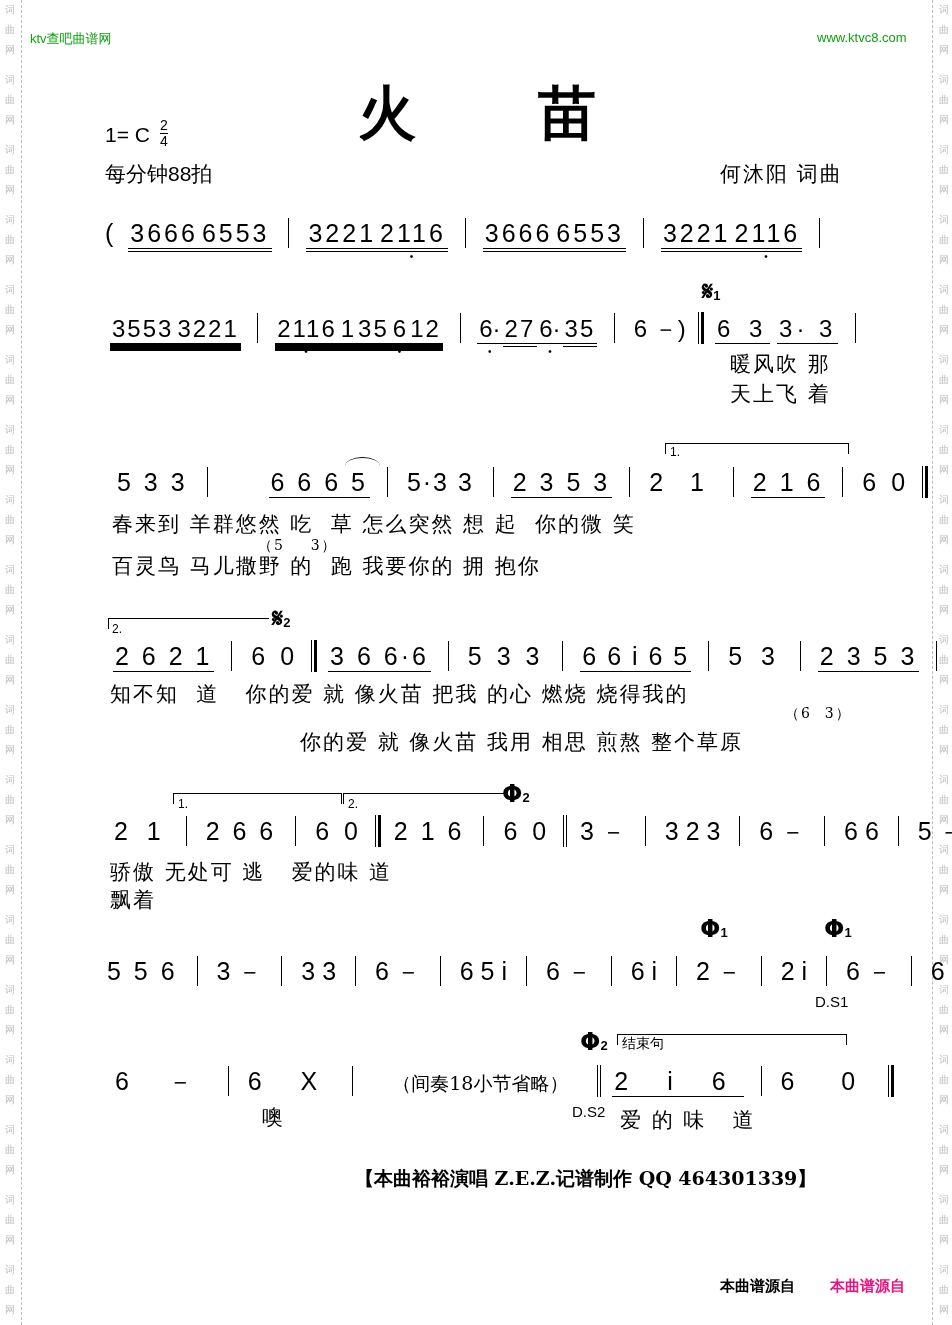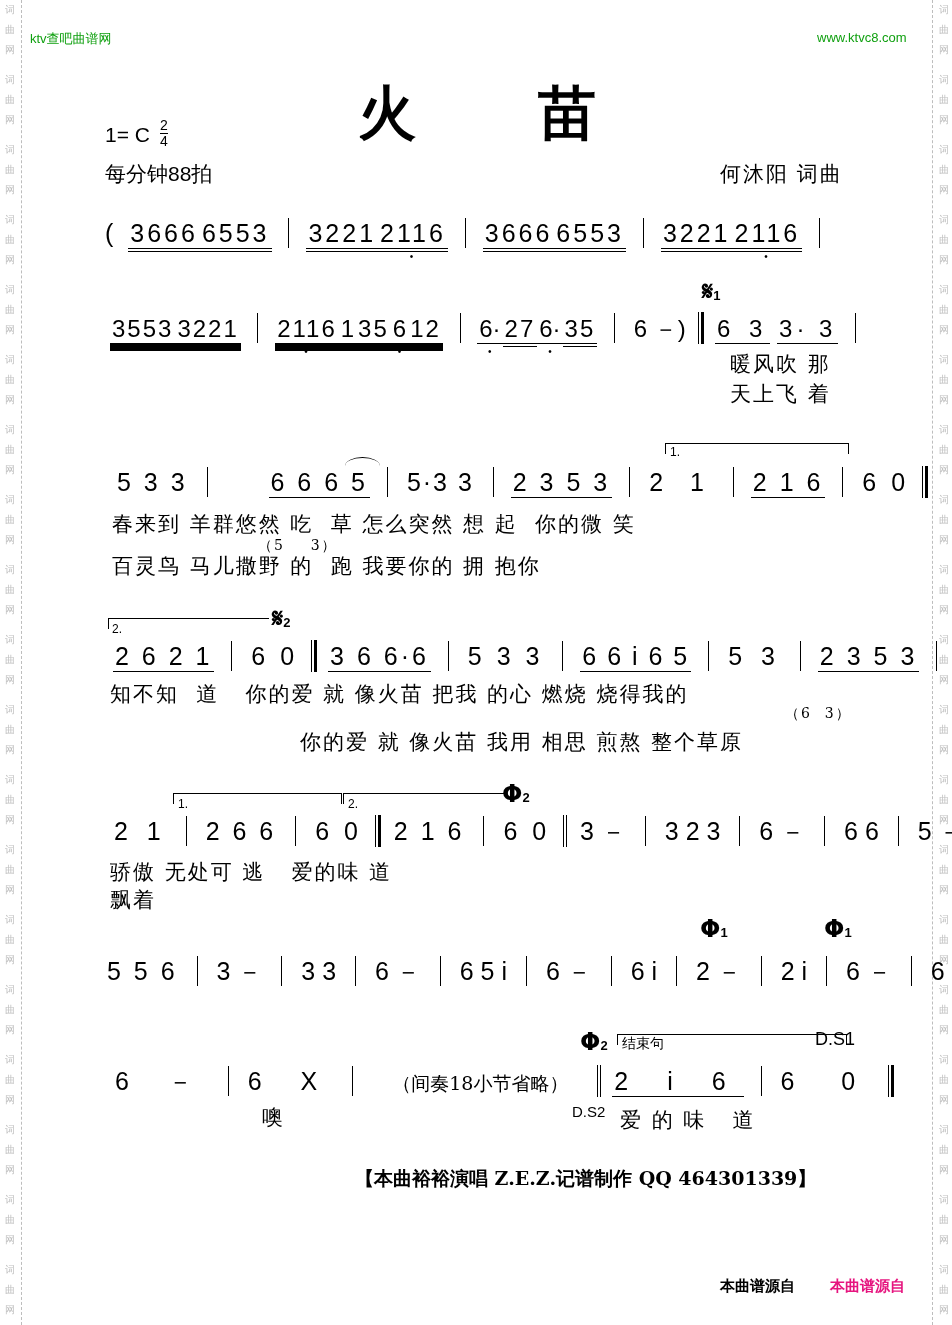--- a/index.html
+++ b/index.html
@@ -301,21 +301,21 @@
   <span class="bar"></span>
   <span class="note">2 －</span>
   <span class="bar"></span>
   <span class="note">2 i</span>
   <span class="bar"></span>
   <span class="note">6 －</span>
   <span class="bar"></span>
   <span class="note">6 －</span>
   
 </div>
-<div class="abs" style="left:815px;top:993px;font-size:18px;font-family:'Liberation Sans',sans-serif;margin-top:36px;">D.S1</div>
+<div class="abs" style="left:815px;top:993px;font-size:15px;font-family:'Liberation Sans',sans-serif;">D.S1</div>
 
 <div class="abs coda" style="left:580px;top:1028px;"><span>Φ</span><span class="sub">2</span></div>
 <div class="bracket-line" style="left:617px;top:1034px;width:228px;border-right:1px solid #000;"></div>
 <div class="abs" style="left:622px;top:1035px;font-size:14px;font-family:'DejaVu Serif',serif;">结束句</div>
 <div class="staff" style="top:1065px;left:113px;">
   <span class="note" style="letter-spacing:16px;">6 －</span>
   <span class="bar"></span>
   <span class="note" style="letter-spacing:16px;">6 X</span>
   <span class="bar"></span>
   <span class="note" style="font-family:'DejaVu Serif',serif;font-size:19px;margin-left:20px;">（间奏18小节省略）</span>

